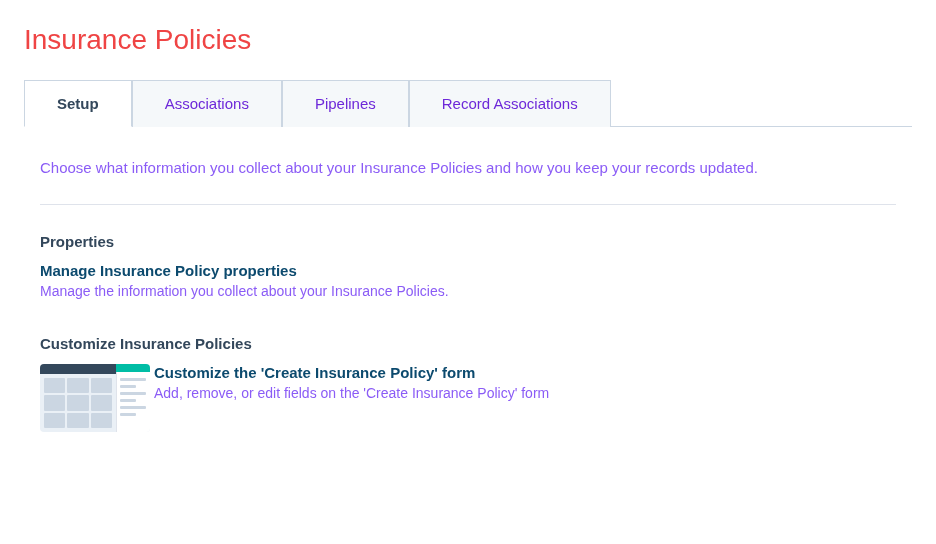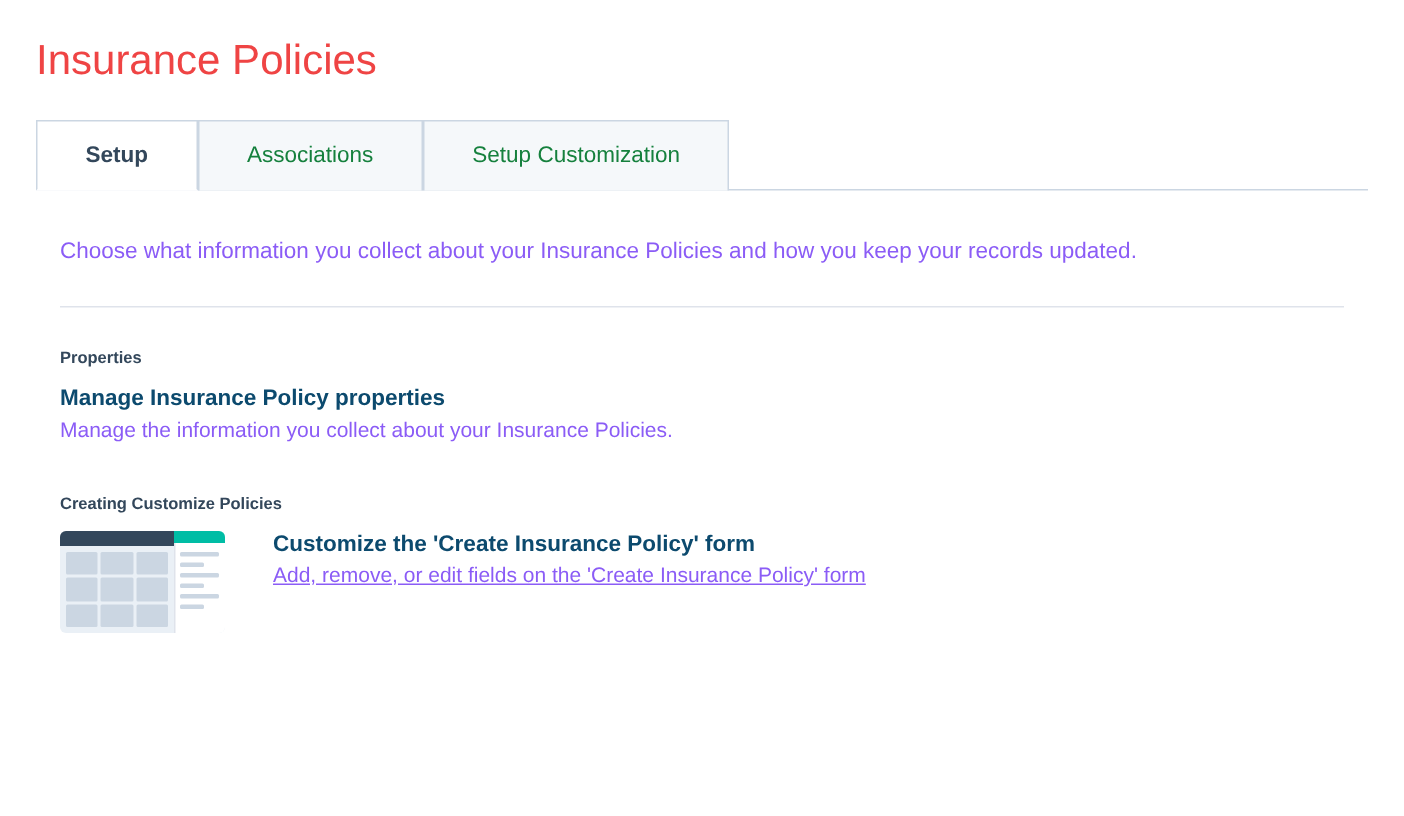--- a/index.html
+++ b/index.html
@@ -24,21 +24,21 @@
       color: #ef4444;
       margin-bottom: 24px;
     }
     .tabs {
       display: flex;
       border-bottom: 1px solid #cbd6e2;
     }
     .tab {
       padding: 14px 32px;
       font-size: 15px;
-      color: #15803d;
+      color: #6d28d9;
       border: 1px solid #cbd6e2;
       border-bottom: none;
       background: #f5f8fa;
       cursor: pointer;
       margin-bottom: -1px;
     }
     .tab.active {
       background: #fff;
       font-weight: 600;
       color: #33475b;
@@ -61,41 +61,41 @@
       font-size: 15px;
       color: #8b5cf6;
       margin-bottom: 28px;
     }
     .divider {
       border: none;
       border-top: 1px solid #dfe3eb;
       margin-bottom: 28px;
     }
     .section-heading {
-      font-size: 11px;
+      font-size: 15px;
       font-weight: 700;
       color: #33475b;
       margin-bottom: 12px;
     }
     .link-title {
       font-size: 15px;
       font-weight: 600;
       color: #0c4a6e;
       cursor: pointer;
       margin-bottom: 4px;
       display: block;
     }
     .link-desc {
       font-size: 14px;
       color: #8b5cf6;
       margin-bottom: 36px;
     }
     .card-row {
       display: flex;
-      gap: 32px;
+      gap: 4px;
       align-items: flex-start;
     }
     .thumbnail {
       width: 110px;
       height: 68px;
       border-radius: 4px;
       background: #eaf0f6;
       position: relative;
       overflow: hidden;
       flex-shrink: 0;
@@ -150,45 +150,45 @@
       gap: 4px;
     }
     .thumb-line {
       height: 3px;
       background: #cbd6e2;
       border-radius: 1px;
     }
     .thumb-line.short { width: 60%; }
     .card-text .link-desc {
       margin-bottom: 4px;
-      text-decoration: underline;
     }
   </style>
 </head>
 <body>
 
 <div class="container">
   <h1 class="page-title">Insurance Policies</h1>
 
   <div class="tabs">
     <div class="tab active">Setup</div>
     <div class="tab">Associations</div>
-    <div class="tab">Setup Customization</div>
+    <div class="tab">Pipelines</div>
+    <div class="tab">Record Associations</div>
   </div>
 
   <div class="content">
     <p class="intro">Choose what information you collect about your Insurance Policies and how you keep your records updated.</p>
 
     <hr class="divider">
 
     <h2 class="section-heading">Properties</h2>
     <a class="link-title">Manage Insurance Policy properties</a>
     <p class="link-desc">Manage the information you collect about your Insurance Policies.</p>
 
-    <h2 class="section-heading">Creating Customize Policies</h2>
+    <h2 class="section-heading">Customize Insurance Policies</h2>
     <div class="card-row">
       <div class="thumbnail">
         <div class="thumb-topbar"></div>
         <div class="thumb-grid">
           <div class="thumb-cell"></div>
             <div class="thumb-cell"></div>
             <div class="thumb-cell"></div>
           <div class="thumb-cell"></div>
             <div class="thumb-cell"></div>
             <div class="thumb-cell"></div>

